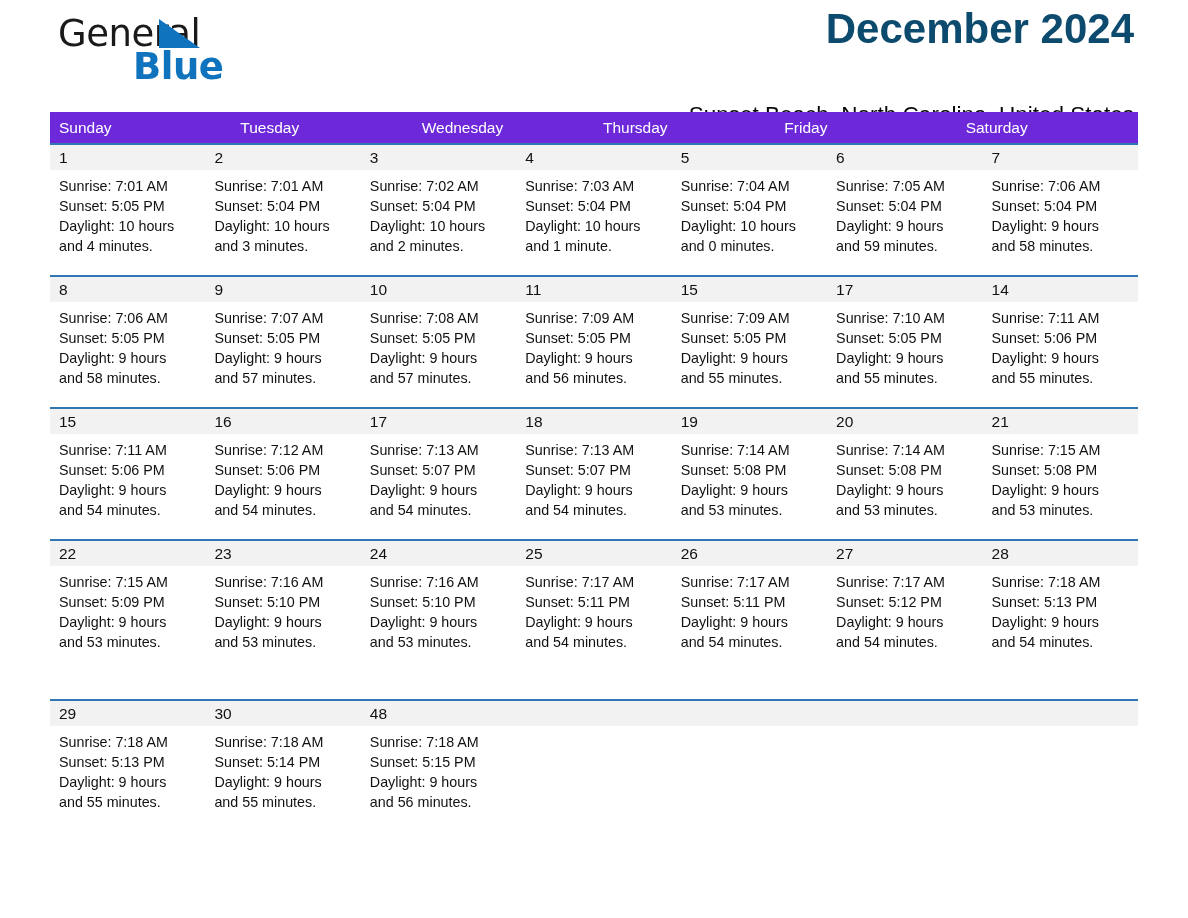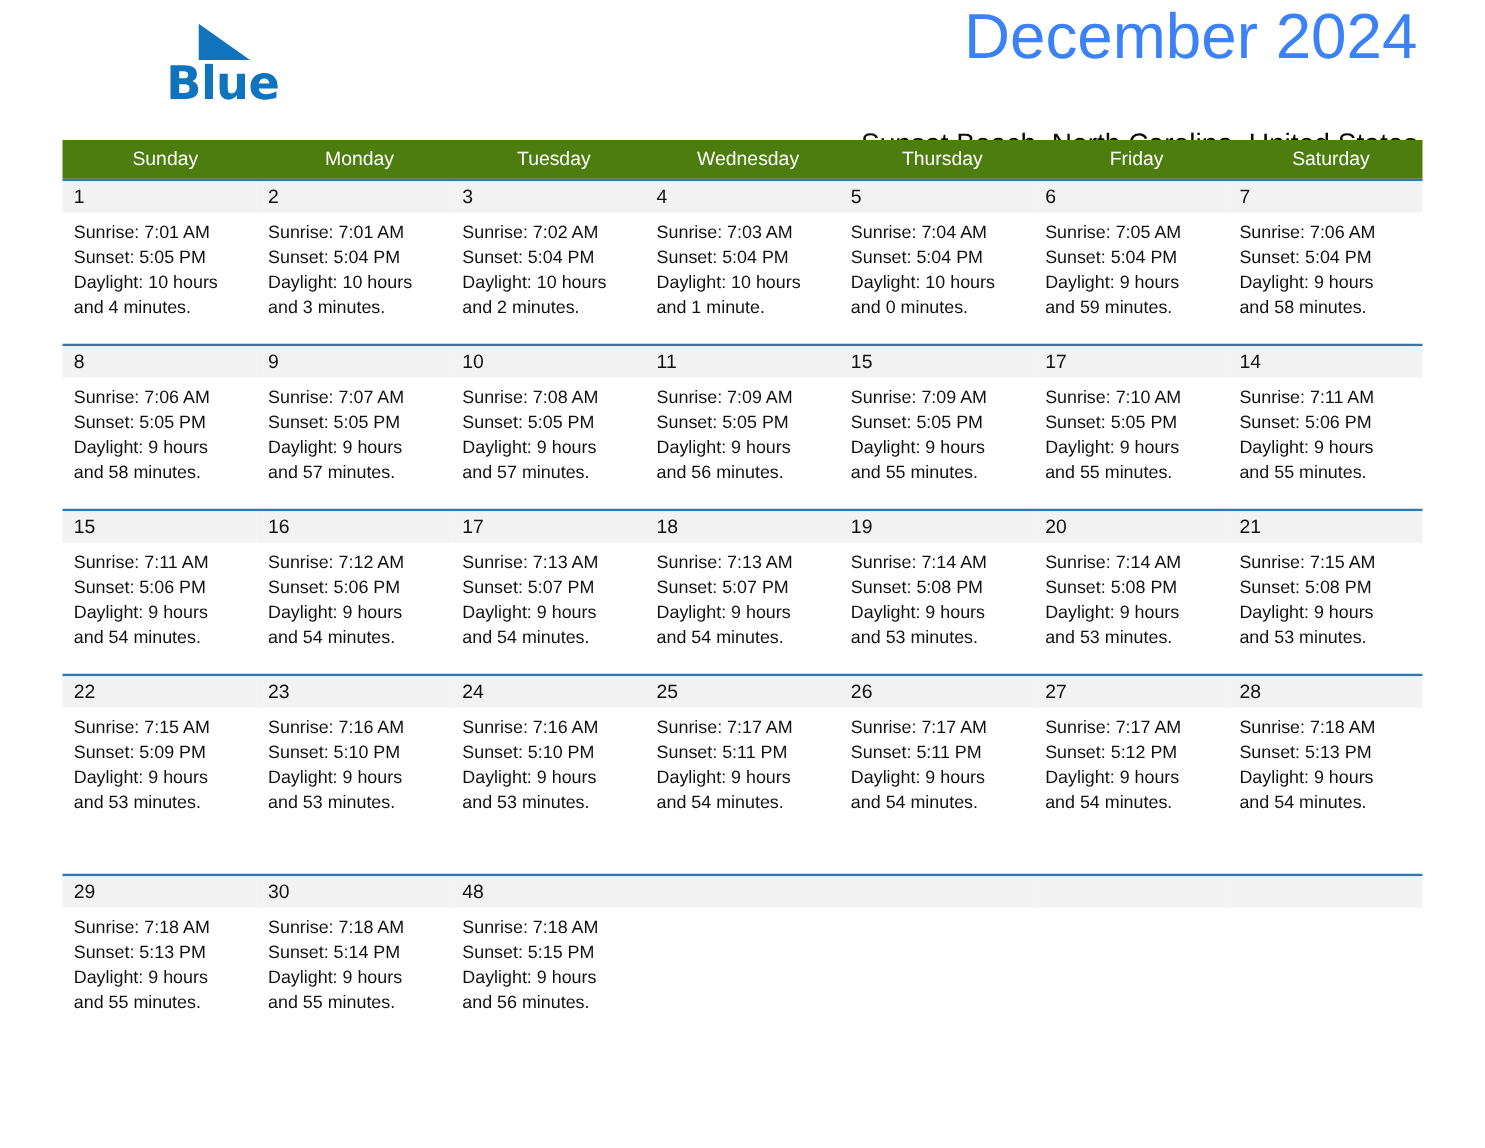--- a/index.html
+++ b/index.html
@@ -63,45 +63,44 @@
     font-family: "DejaVu Sans", sans-serif;
     font-weight: 700;
   }
   .title-block {
     position: absolute;
     right: 4px;
     top: 0;
     text-align: right;
   }
   .cal-title {
-    font-size: 51px;
-    font-weight: 400;
+    font-size: 42px;
+    font-weight: 700;
     line-height: 58px;
-    color: #3b82f6;
+    color: #0c4a6e;
     white-space: nowrap;
   }
   .cal-subtitle {
     font-size: 22.5px;
     font-weight: 400;
     line-height: 34px;
     color: #0a0a0a;
     white-space: nowrap;
     margin-top: 40px;
   }
 
   
   .calendar {
     position: relative;
     width: 1088px;
   }
   .weekdays {
     display: flex;
-    background: #4d7c0f;
+    background: #6d28d9;
     height: 31px;
-    text-align: center;
   }
   .weekday {
     flex: 1 1 0;
     color: #ffffff;
     font-size: 15.5px;
     line-height: 31px;
     padding-left: 9px;
     box-sizing: border-box;
     white-space: nowrap;
     overflow: hidden;
@@ -141,36 +140,36 @@
   }
 </style>
 </head>
 <body>
 
 <div class="page">
 
   <div class="header">
 
     <div class="brand">
+      <span class="brand-general">General</span>
       <span class="brand-triangle"></span>
       <span class="brand-blue">Blue</span>
     </div>
 
     <div class="title-block">
       <div class="cal-title">December 2024</div>
       <div class="cal-subtitle">Sunset Beach, North Carolina, United States</div>
     </div>
 
   </div>
 
   <div class="calendar">
 
     <div class="weekdays">
       <div class="weekday">Sunday</div>
-      <div class="weekday">Monday</div>
       <div class="weekday">Tuesday</div>
       <div class="weekday">Wednesday</div>
       <div class="weekday">Thursday</div>
       <div class="weekday">Friday</div>
       <div class="weekday">Saturday</div>
     </div>
 
     <div class="week">
       <div class="day">
         <div class="day-num-band">

